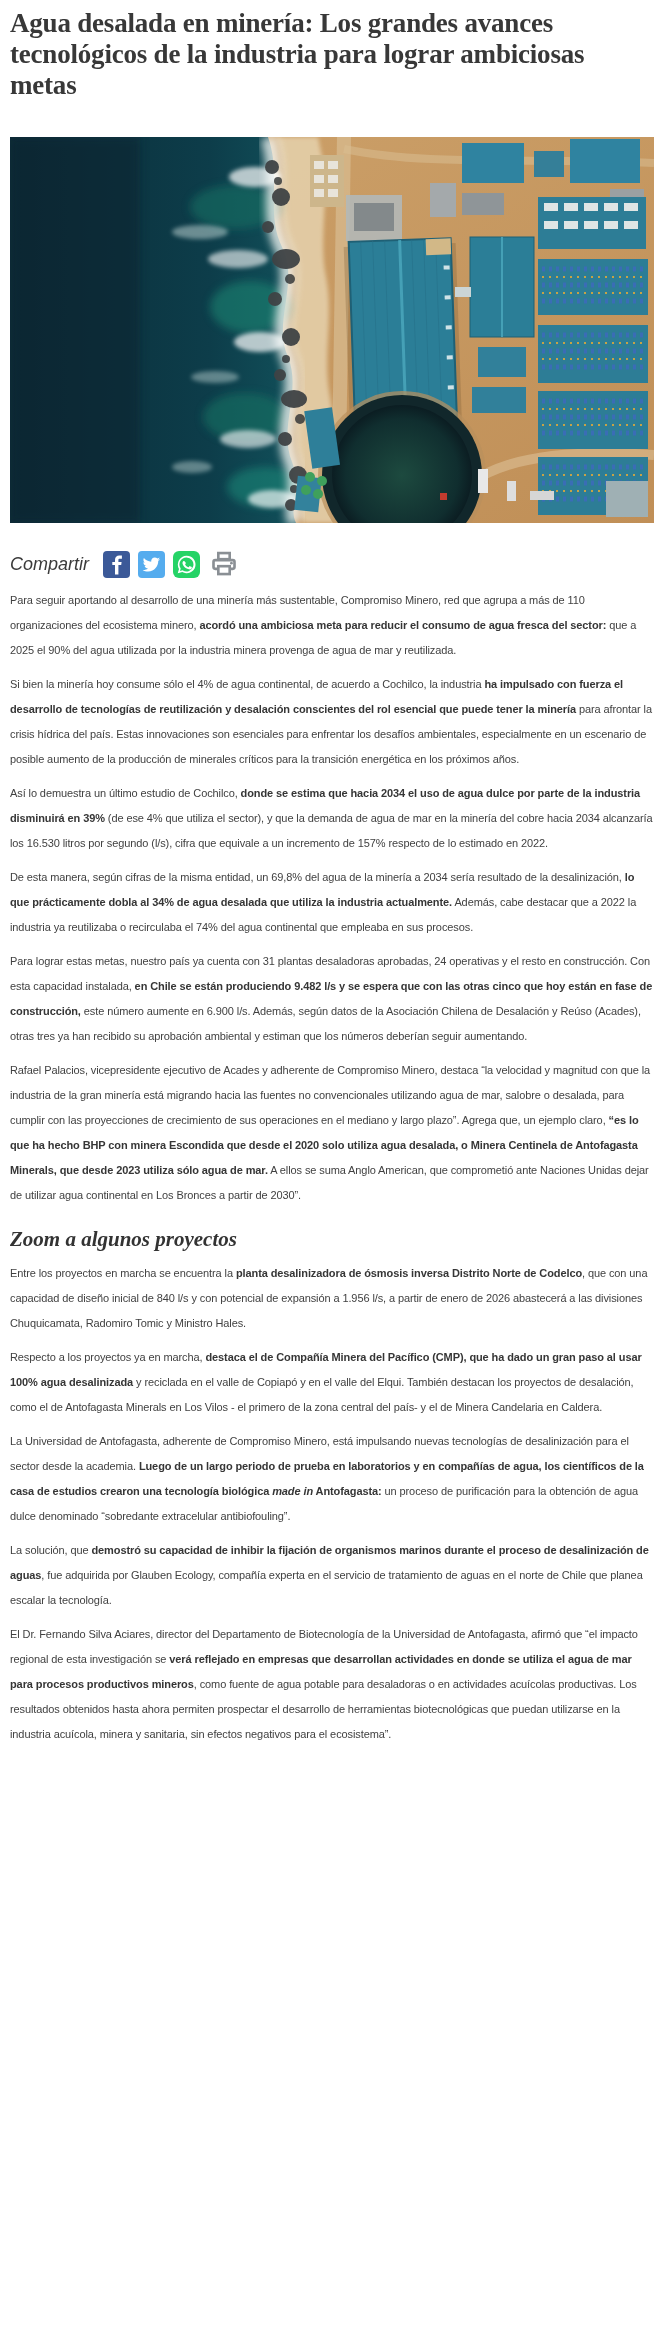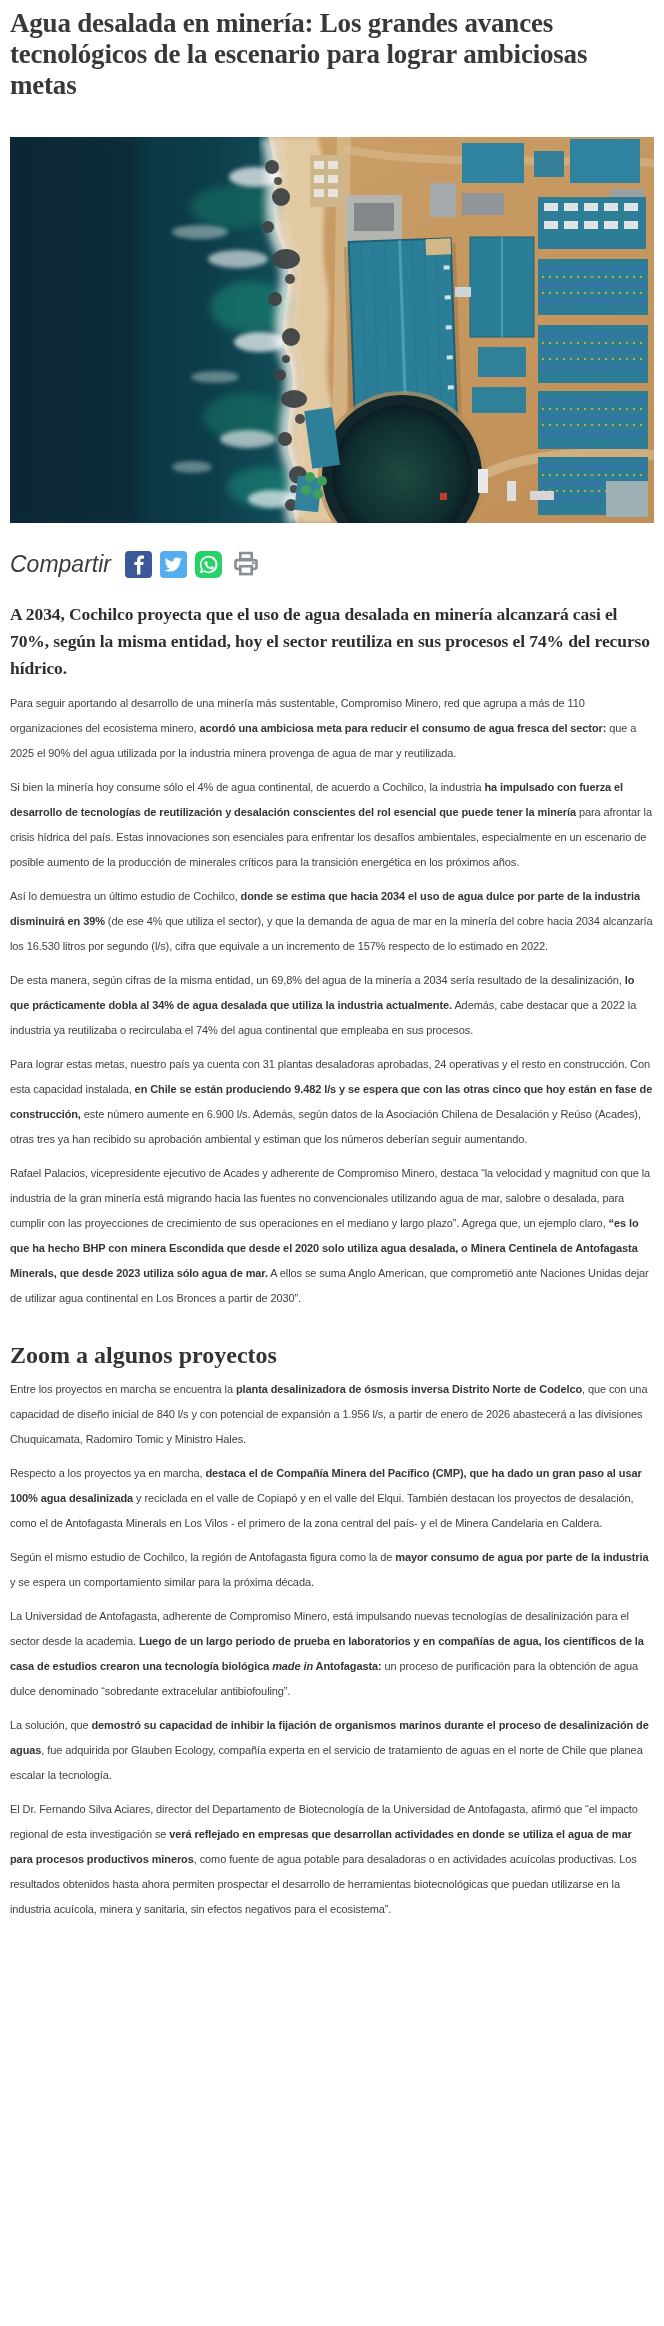--- a/index.html
+++ b/index.html
@@ -16,21 +16,21 @@
     color:#383838;
     margin:8px 0 0 0;
   }
 
   .hero { margin-top:36px; width:644px; height:386px; display:block; }
   .hero svg { display:block; }
 
   .share-row { margin-top:26px; display:flex; align-items:center; }
   .share-label {
     font-style:italic;
-    font-size:23px;
+    font-size:18px;
     color:#3b3b3b;
     margin-right:14px;
   }
   .icon-btn {
     width:27px; height:27px;
     margin-right:8px;
     border:none; padding:0;
     border-radius:4px;
     display:inline-flex; align-items:center; justify-content:center;
     cursor:pointer;
@@ -55,33 +55,34 @@
     line-height:27px;
     letter-spacing:-0.1px;
     color:#2e2e2e;
     margin:22px 0 0 0;
   }
   article p .b { font-weight:700; color:#363636; }
   article p .i { font-style:italic; }
   article h2 {
     font-family:"Liberation Serif", serif;
     font-weight:700;
-    font-size:24px;
+    font-size:21px;
     line-height:26px;
     color:#333333;
-    margin:31px 0 2px 0;
+    margin:18px 0 2px 0;
+    font-style:italic;
   }
 </style>
 </head>
 <body>
 
 <div class="page" data-name="article-page">
   <div class="content" data-name="article-content">
 
-    <h1 data-name="page-title">Agua desalada en minería: Los grandes avances tecnológicos de la escenario para lograr ambiciosas metas</h1>
+    <h1 data-name="page-title">Agua desalada en minería: Los grandes avances tecnológicos de la industria para lograr ambiciosas metas</h1>
 
     <div class="hero" data-name="hero-image">
       <svg data-name="desalination-plant-aerial-photo" width="644" height="386" viewBox="0 0 644 386" xmlns="http://www.w3.org/2000/svg">
         <defs>
           <linearGradient id="sand" x1="0" y1="0" x2="1" y2="1">
             <stop offset="0" stop-color="#cda26b"></stop>
               <stop offset="1" stop-color="#c08f57"></stop>
           </linearGradient>
           <linearGradient id="ocean" x1="0" y1="0" x2="1" y2="0">
             <stop offset="0" stop-color="#0a2c38"></stop>
@@ -289,30 +290,28 @@
             <rect x="9.5" y="3.5" width="13" height="7"></rect>
             <rect x="4" y="11.5" width="24" height="10" rx="2"></rect>
             <rect x="9.5" y="18.5" width="13" height="9" fill="#ffffff"></rect>
           </g>
           <circle cx="24.5" cy="15" r="1.6" fill="#8a8f94"></circle>
         </svg>
       </button>
     </div>
 
     <article data-name="article-body">
-        <p data-name="lead-paragraph" class="lead"><span data-name="text-run">A 2034, Cochilco proyecta que el uso de agua desalada en minería alcanzará casi el 70%, según la misma entidad, hoy el sector reutiliza en sus procesos el 74% del recurso hídrico.</span></p>
         <p data-name="paragraph"><span data-name="text-run">Para seguir aportando al desarrollo de una minería más sustentable, Compromiso Minero, red que agrupa a más de 110 organizaciones del ecosistema minero, </span><span class="b" data-name="text-run">acordó una ambiciosa meta para reducir el consumo de agua fresca del sector:</span><span data-name="text-run"> que a 2025 el 90% del agua utilizada por la industria minera provenga de agua de mar y reutilizada.</span></p>
         <p data-name="paragraph"><span data-name="text-run">Si bien la minería hoy consume sólo el 4% de agua continental, de acuerdo a Cochilco,  la industria </span><span class="b" data-name="text-run">ha impulsado con fuerza el desarrollo de tecnologías de reutilización y desalación conscientes del rol esencial que puede tener la minería</span><span data-name="text-run"> para afrontar la crisis hídrica del país. Estas innovaciones son esenciales para enfrentar los desafíos ambientales, especialmente en un escenario de posible aumento de la producción de minerales críticos para la transición energética en los próximos años.</span></p>
         <p data-name="paragraph"><span data-name="text-run">Así lo demuestra un último estudio de Cochilco, </span><span class="b" data-name="text-run">donde se estima que hacia 2034 el uso de agua dulce por parte de la industria disminuirá en 39%</span><span data-name="text-run"> (de ese 4% que utiliza el sector), y que la demanda de agua de mar en la minería del cobre hacia 2034 alcanzaría los 16.530 litros por segundo (l/s), cifra que equivale a un incremento de 157% respecto de lo estimado en 2022.</span></p>
         <p data-name="paragraph"><span data-name="text-run">De esta manera, según cifras de la misma entidad, un 69,8% del agua de la minería a 2034 sería resultado de la desalinización, </span><span class="b" data-name="text-run">lo que prácticamente dobla al 34% de agua desalada que utiliza la industria actualmente.</span><span data-name="text-run"> Además, cabe destacar que a 2022 la industria ya reutilizaba o recirculaba el 74% del agua continental que empleaba en sus procesos.</span></p>
         <p data-name="paragraph"><span data-name="text-run">Para lograr estas metas, nuestro país ya cuenta con 31 plantas desaladoras aprobadas, 24 operativas y el resto en construcción. Con esta capacidad instalada, </span><span class="b" data-name="text-run">en Chile se están produciendo 9.482 l/s y se espera que con las otras cinco que hoy están en fase de construcción,</span><span data-name="text-run"> este número aumente en 6.900 l/s. Además, según datos de la Asociación Chilena de Desalación y Reúso (Acades), otras tres ya han recibido su aprobación ambiental y estiman que los números deberían seguir aumentando.</span></p>
         <p data-name="paragraph"><span data-name="text-run">Rafael Palacios, vicepresidente ejecutivo de Acades y adherente de Compromiso Minero, destaca “la velocidad y magnitud con que la industria de la gran minería está migrando hacia las fuentes no convencionales utilizando agua de mar, salobre o desalada, para cumplir con las proyecciones de crecimiento de sus operaciones en el mediano y largo plazo”. Agrega que, un ejemplo claro, </span><span class="b" data-name="text-run">“es lo que ha hecho BHP con minera Escondida que desde el 2020 solo utiliza agua desalada, o Minera Centinela de Antofagasta Minerals, que desde 2023 utiliza sólo agua de mar.</span><span data-name="text-run"> A ellos se suma Anglo American, que comprometió ante Naciones Unidas dejar de utilizar agua continental en Los Bronces a partir de 2030”.</span></p>
         <h2 data-name="section-heading">Zoom a algunos proyectos</h2>
         <p data-name="paragraph"><span data-name="text-run">Entre los proyectos en marcha se encuentra la </span><span class="b" data-name="text-run">planta desalinizadora de ósmosis inversa Distrito Norte de Codelco</span><span data-name="text-run">, que con una capacidad de diseño inicial de 840 l/s y con potencial de expansión a 1.956 l/s, a partir de enero de 2026 abastecerá a las divisiones Chuquicamata, Radomiro Tomic y Ministro Hales.</span></p>
         <p data-name="paragraph"><span data-name="text-run">Respecto a los proyectos ya en marcha, </span><span class="b" data-name="text-run">destaca el de Compañía Minera del Pacífico (CMP), que ha dado un gran paso al usar 100% agua desalinizada</span><span data-name="text-run"> y reciclada en el valle de Copiapó y en el valle del Elqui. También destacan los proyectos de desalación, como el de Antofagasta Minerals en Los Vilos - el primero de la zona central del país- y el de Minera Candelaria en Caldera.</span></p>
-        <p data-name="paragraph"><span data-name="text-run">Según el mismo estudio de Cochilco, la región de Antofagasta figura como la de </span><span class="b" data-name="text-run">mayor consumo de agua por parte de la industria</span><span data-name="text-run"> y se espera un comportamiento similar para la próxima década.</span></p>
         <p data-name="paragraph"><span data-name="text-run">La Universidad de Antofagasta, adherente de Compromiso Minero, está impulsando nuevas tecnologías de desalinización para el sector desde la academia. </span><span class="b" data-name="text-run">Luego de un largo periodo de prueba en laboratorios y en compañías de agua, los científicos de la casa de estudios crearon una tecnología biológica </span><span class="b i" data-name="text-run">made in</span><span class="b" data-name="text-run"> Antofagasta:</span><span data-name="text-run"> un proceso de purificación para la obtención de agua dulce denominado “sobredante extracelular antibiofouling”.</span></p>
         <p data-name="paragraph"><span data-name="text-run">La solución, que </span><span class="b" data-name="text-run">demostró su capacidad de inhibir la fijación de organismos marinos durante el proceso de desalinización de aguas</span><span data-name="text-run">, fue adquirida por Glauben Ecology, compañía experta en el servicio de tratamiento de aguas en el norte de Chile que planea escalar la tecnología.</span></p>
         <p data-name="paragraph"><span data-name="text-run">El Dr. Fernando Silva Aciares, director del Departamento de Biotecnología de la Universidad de Antofagasta, afirmó que “el impacto regional de esta investigación se </span><span class="b" data-name="text-run">verá reflejado en empresas que desarrollan actividades en donde se utiliza el agua de mar para procesos productivos mineros</span><span data-name="text-run">, como fuente de agua potable para desaladoras o en actividades acuícolas productivas. Los resultados obtenidos hasta ahora permiten prospectar el desarrollo de herramientas biotecnológicas que puedan utilizarse en la industria acuícola, minera y sanitaria, sin efectos negativos para el ecosistema”.</span></p>
       </article>
 
   </div>
 </div>
 
 </body></html>

